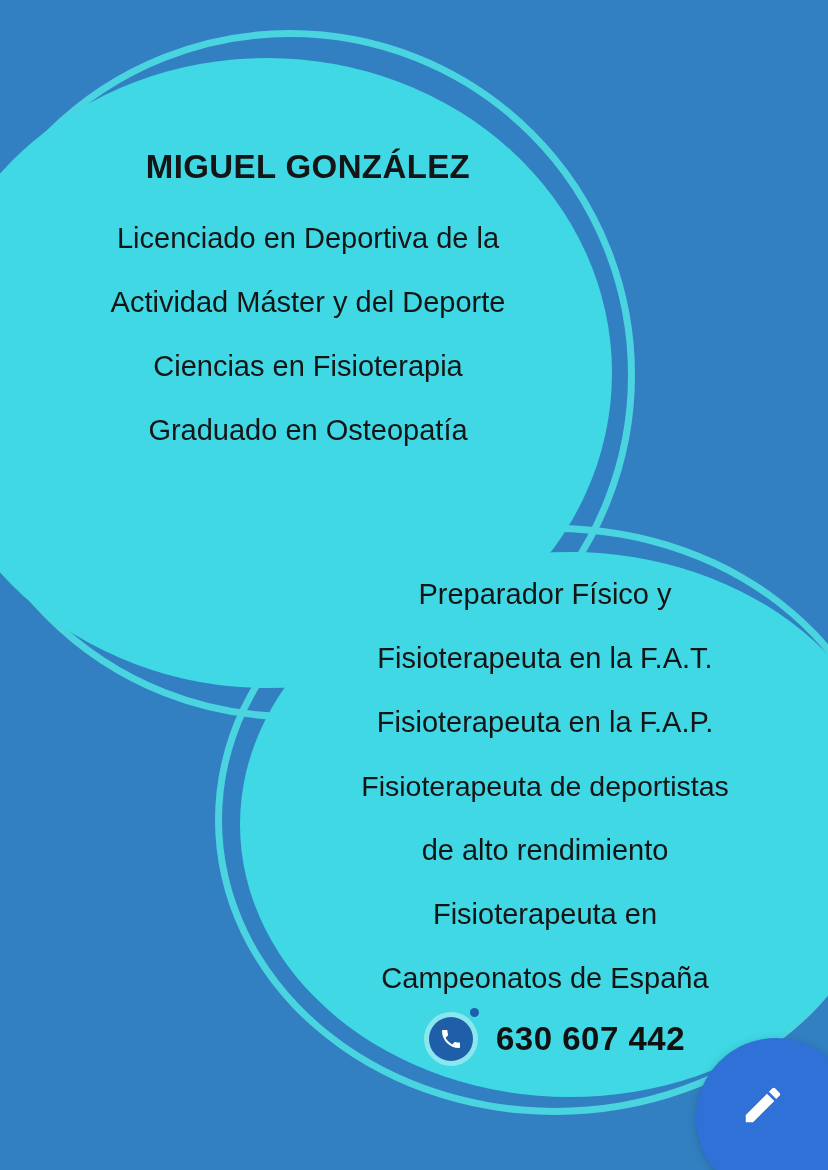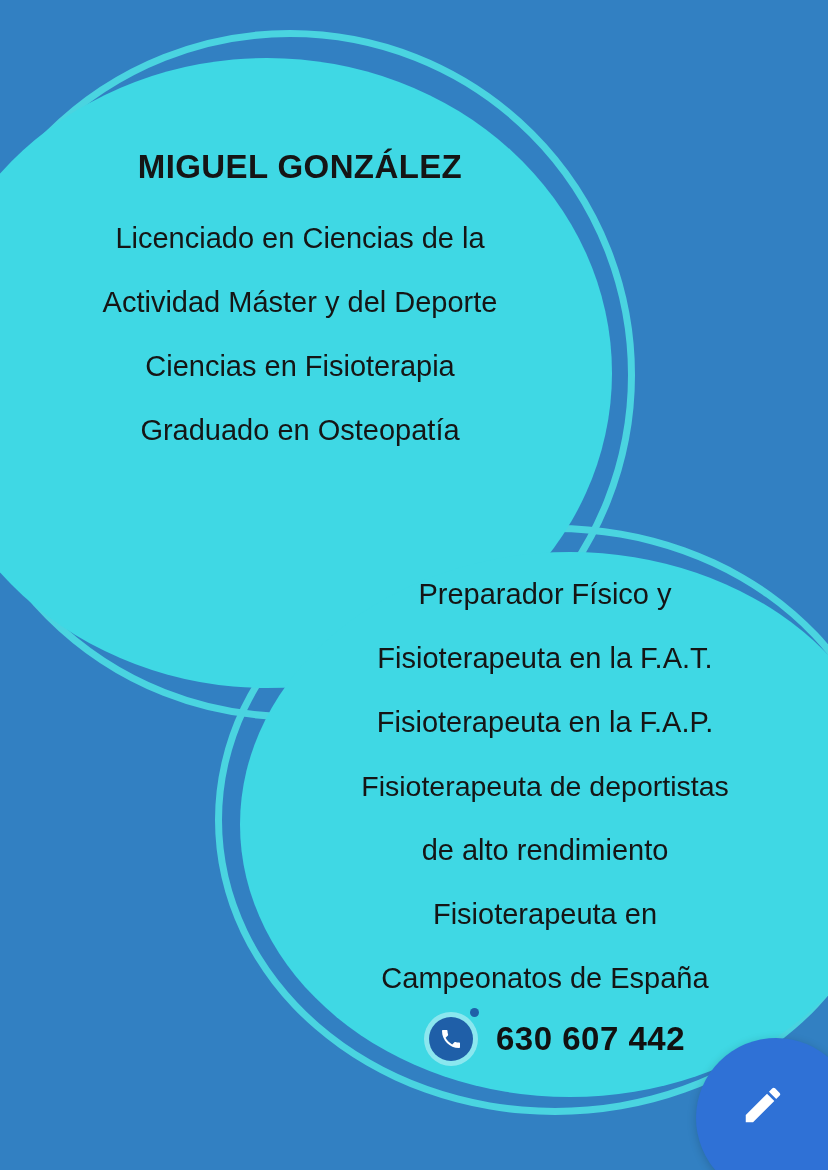--- a/index.html
+++ b/index.html
@@ -62,21 +62,21 @@
   }
 
   
   .block {
     position: absolute;
     color: #151515;
     text-align: center;
   }
 
   .block-top {
-    left: 0px;
+    left: 8px;
     top: 148px;
     width: 600px;
   }
   .block-bottom {
     left: 255px;
     top: 562px;
     width: 580px;
   }
 
   .name {
@@ -176,21 +176,21 @@
 <div class="canvas">
 
   <div class="ring ring-top"></div>
   <div class="ring ring-bottom"></div>
 
   <div class="blob blob-top"></div>
   <div class="blob blob-bottom"></div>
 
   <div class="block block-top">
     <div class="name">MIGUEL GONZÁLEZ</div>
-    <div class="line">Licenciado en Ciencias de la</div>
+    <div class="line">Licenciado en Deportiva de la</div>
     <div class="line">Actividad Máster y del Deporte</div>
     <div class="line">Ciencias en Fisioterapia</div>
     <div class="line">Graduado en Osteopatía</div>
   </div>
 
   <div class="block block-bottom">
     <div class="line">Preparador Físico y</div>
     <div class="line">Fisioterapeuta en la F.A.T.</div>
     <div class="line">Fisioterapeuta en la F.A.P.</div>
     <div class="line line-wide">Fisioterapeuta de deportistas</div>

